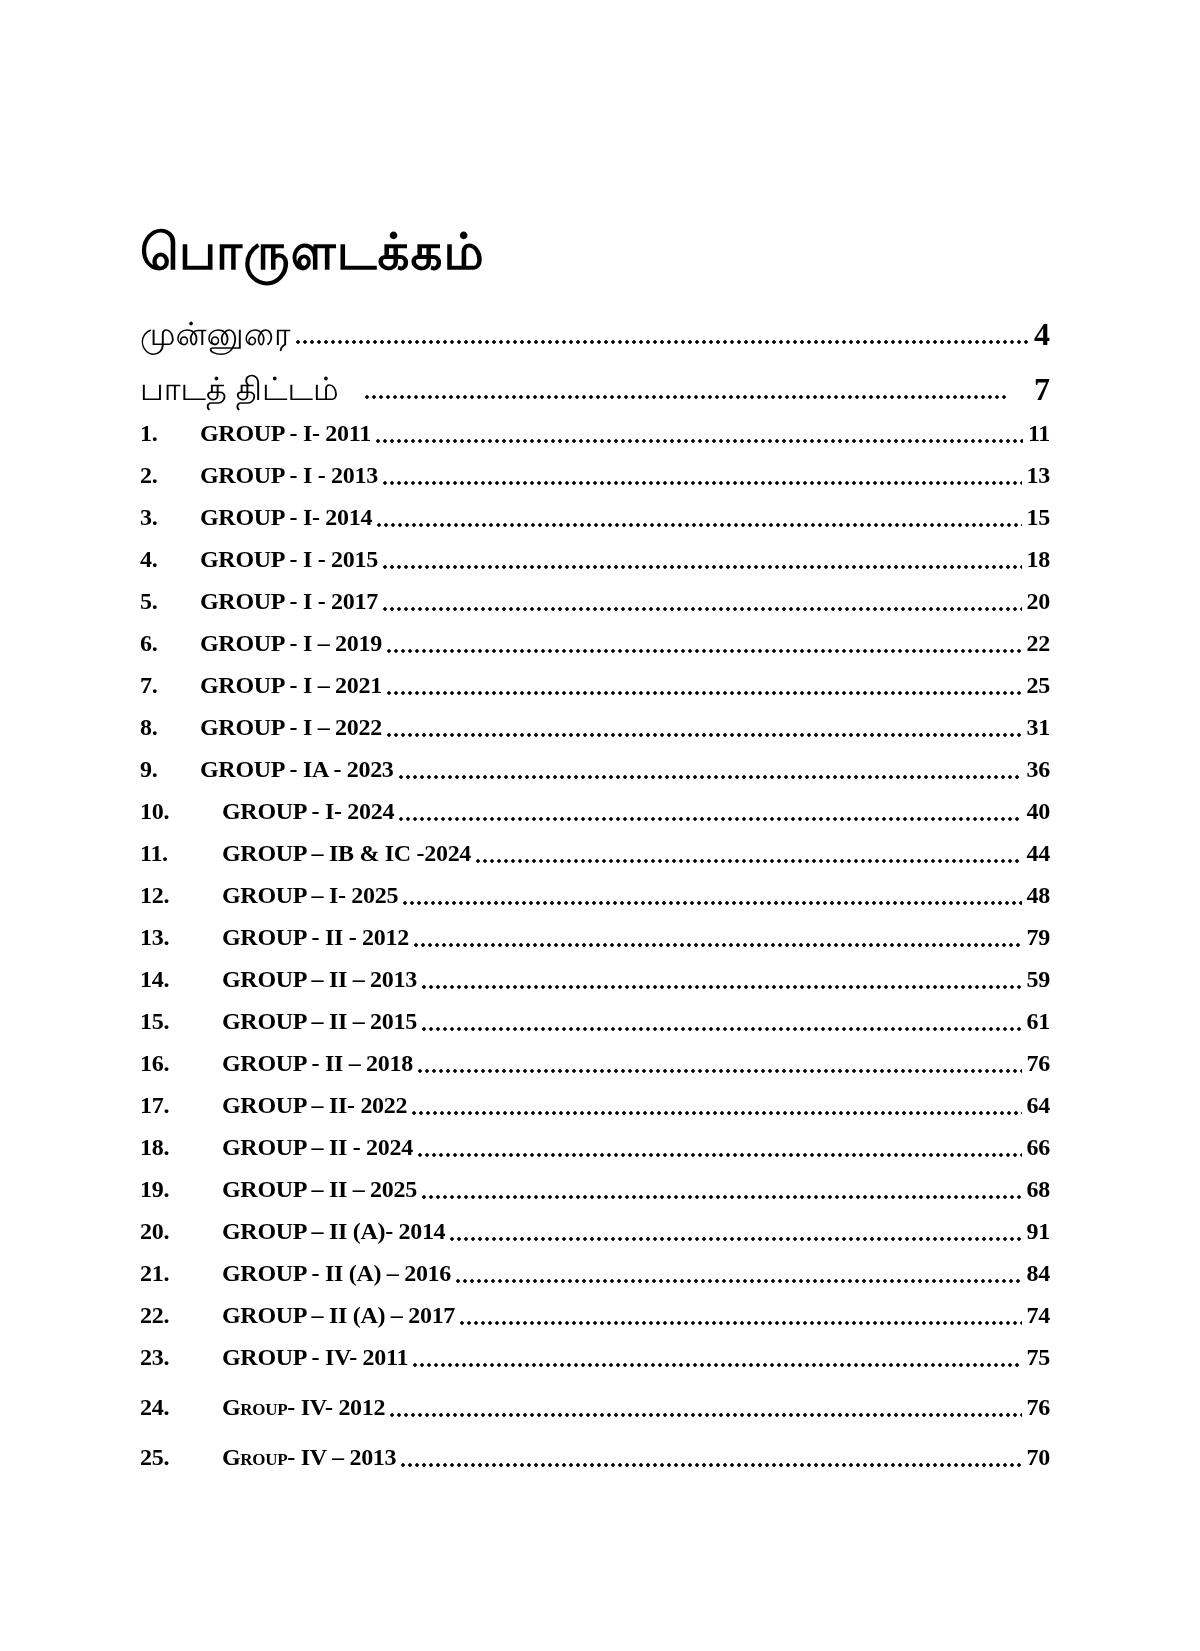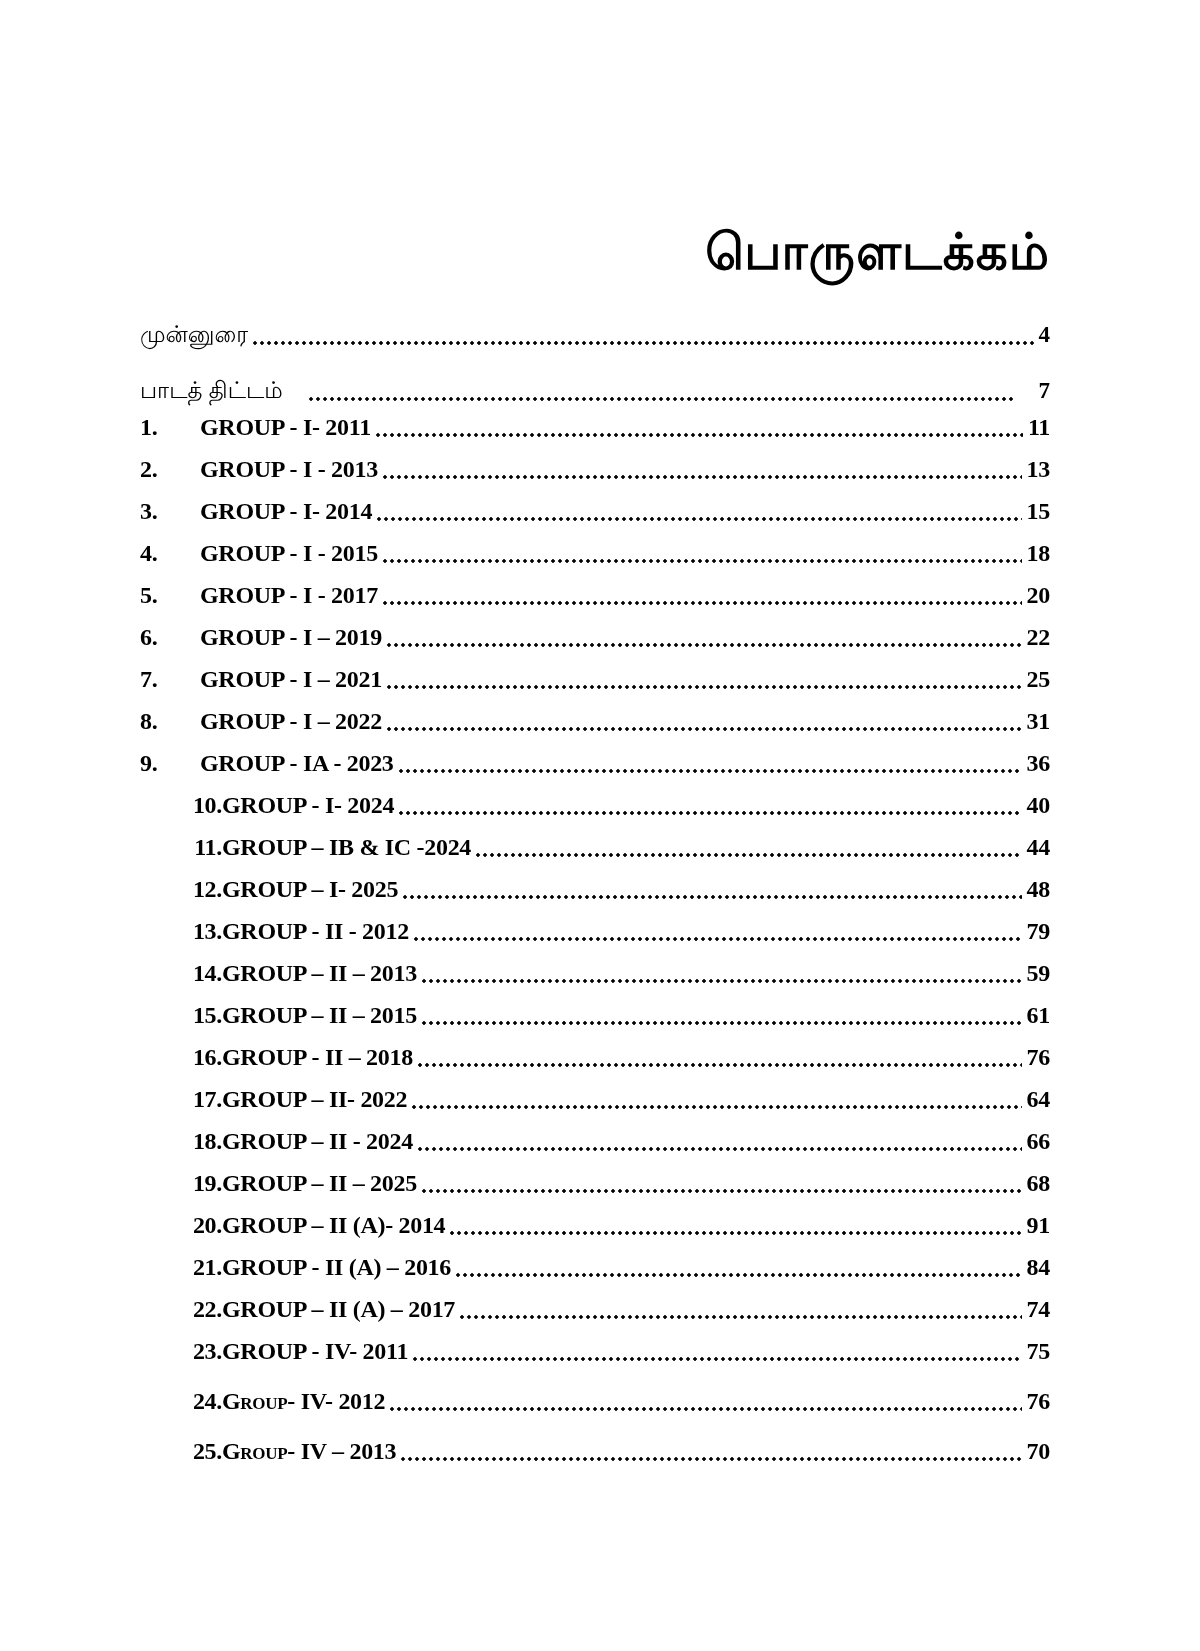--- a/index.html
+++ b/index.html
@@ -9,65 +9,64 @@
   body {
     width: 1200px;
     height: 1651px;
     background: #ffffff;
     color: #000000;
     font-family: "Liberation Serif", serif;
     overflow: hidden;
   }
   .page-title {
     margin: 222px 150px 37px 140px;
-    text-align: right;
+    text-align: left;
     font-family: "Liberation Sans", sans-serif;
     font-weight: 600;
     font-size: 50px;
     line-height: 60px;
     letter-spacing: 1px;
   }
   .toc {
     margin-left: 140px;
     margin-right: 150px;
   }
   .row {
     display: flex;
     align-items: baseline;
     white-space: nowrap;
   }
   
   .front-row {
     font-family: "Liberation Sans", sans-serif;
-    font-size: 23px;
+    font-size: 32px;
     line-height: 30px;
     margin-bottom: 25px;
   }
   .front-list .front-row:last-child {
-    margin-bottom: 6px;
+    margin-bottom: 14px;
     gap: 21px;
   }
   .front-row .pagenum {
     font-family: "Liberation Serif", serif;
   }
   
   .num-row {
     font-size: 24px;
     line-height: 30px;
     font-weight: bold;
     letter-spacing: -0.3px;
     margin-bottom: 12px;
   }
   .num {
     flex: none;
     width: 60px;
   }
   .num.wide {
     width: 82px;
-    text-align: right;
   }
   .label {
     flex: none;
   }
   .smallcaps .label {
     font-variant: small-caps;
     margin-top: 8px;
   }
   .leader {
     flex: 1;

